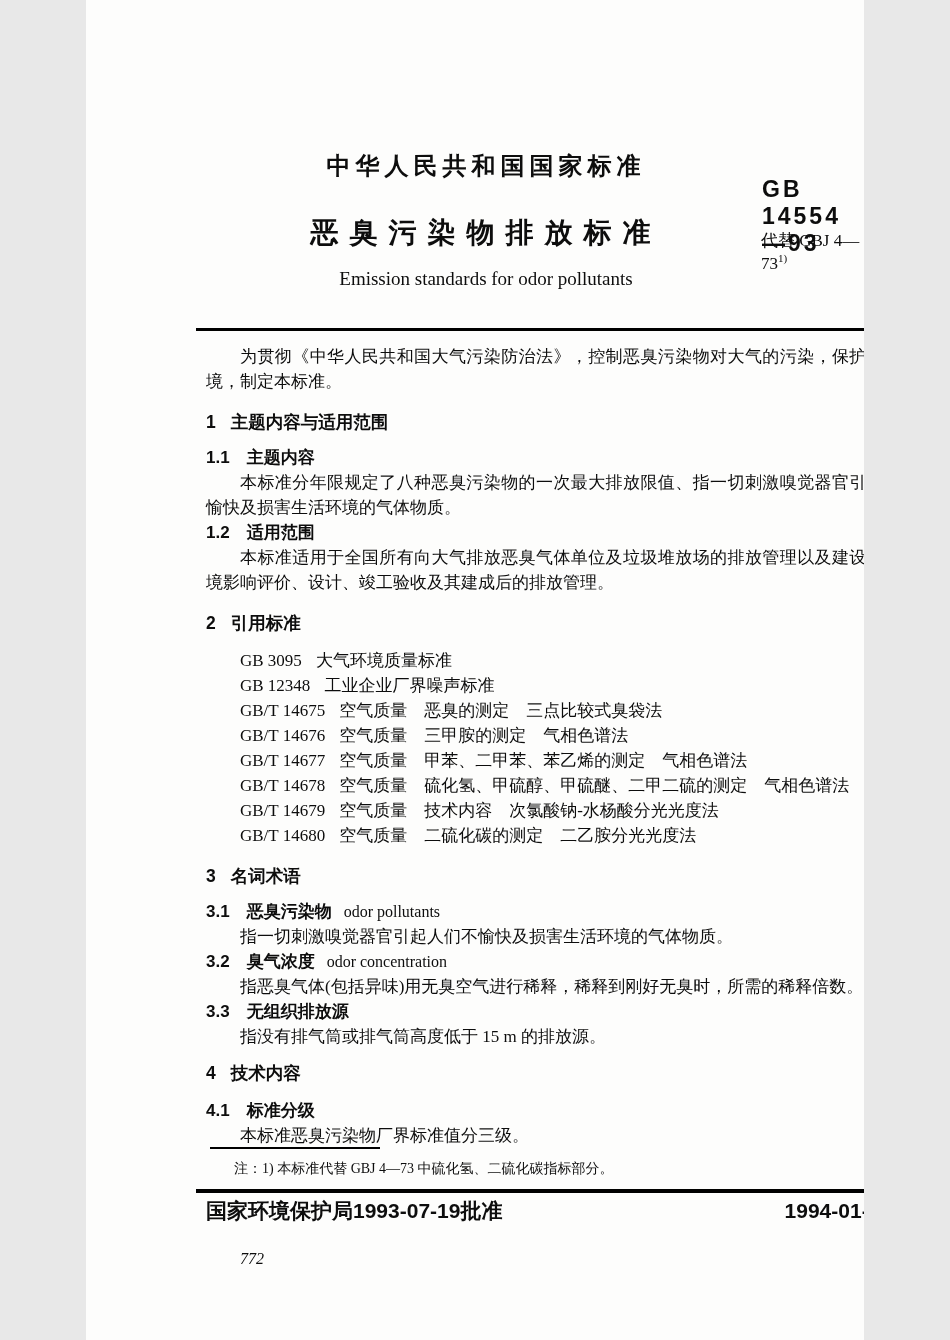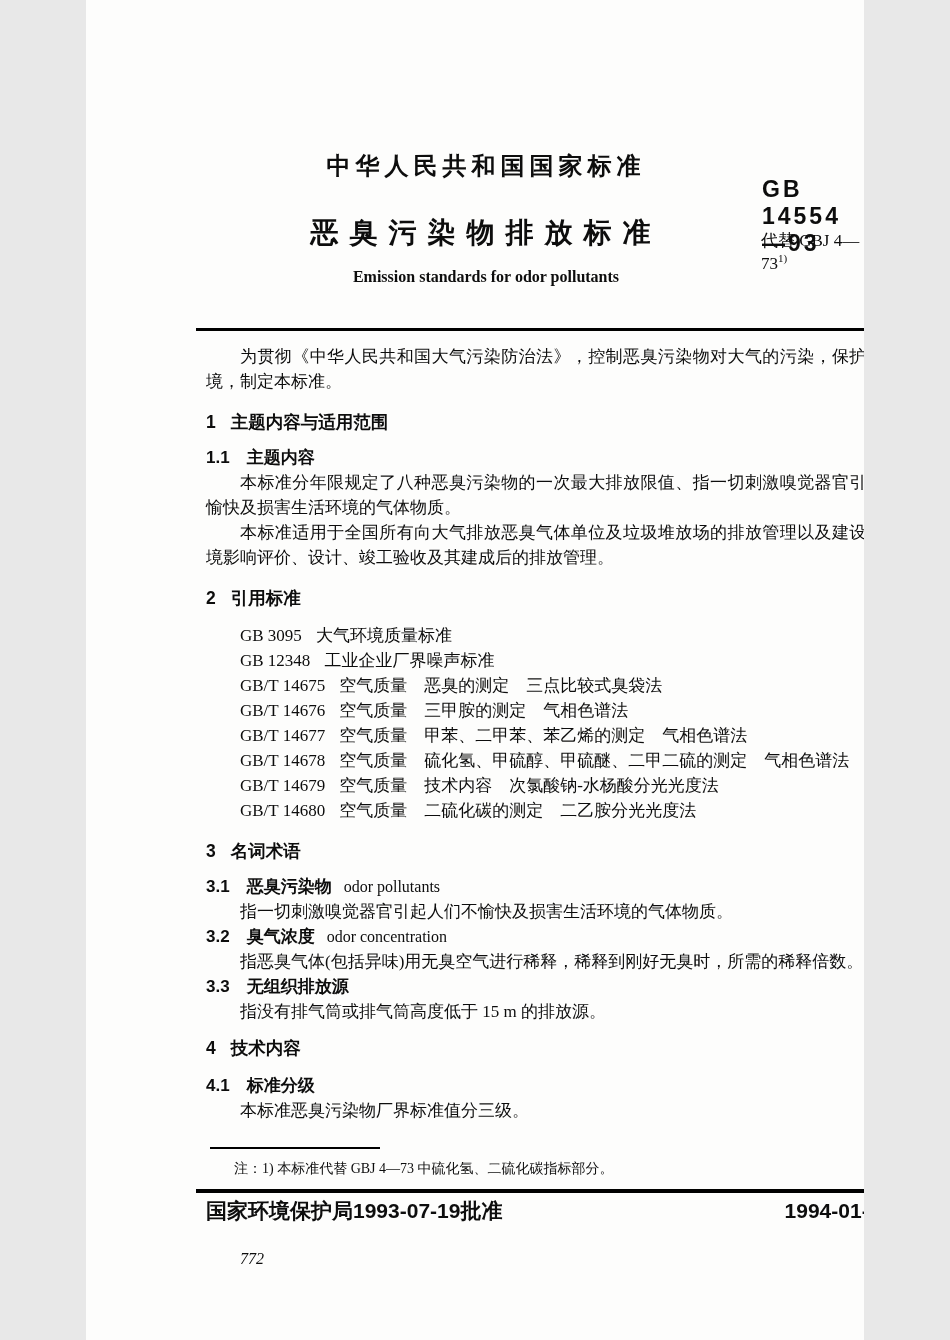--- a/index.html
+++ b/index.html
@@ -33,21 +33,21 @@
     white-space:nowrap;
   }
   .hdr-replaces {
     position:absolute; left:675px; top:229px;
     font-size:17px;
   }
   .hdr-replaces sup { font-size:11px; }
   .hdr-title-en {
     position:absolute; left:120px; top:268px; width:560px;
     text-align:center;
-    font-weight:bold; font-size:16px;
+    font-weight:normal; font-size:19px;
   }
   .rule-header {
     position:absolute; left:110px; top:328px; width:740px; height:3px;
     background:#000;
   }
   
   .content {
     position:absolute; left:120px; top:344px; width:730px;
     font-size:17px; line-height:25px;
     text-align:justify;
@@ -113,20 +113,21 @@
 
   <div class="content">
 
     <p class="para">为贯彻《中华人民共和国大气污染防治法》，控制恶臭污染物对大气的污染，保护和改善环境，制定本标准。</p>
 
     <div class="sec-h"><span class="num">1</span><span>主题内容与适用范围</span></div>
 
     <div class="sub-h"><span class="num">1.1</span><span>主题内容</span></div>
     <p class="para">本标准分年限规定了八种恶臭污染物的一次最大排放限值、指一切刺激嗅觉器官引起人们不愉快及损害生活环境的气体物质。</p>
 
+    <div class="sub-h"><span class="num">1.2</span><span>适用范围</span></div>
     <p class="para">本标准适用于全国所有向大气排放恶臭气体单位及垃圾堆放场的排放管理以及建设项目的环境影响评价、设计、竣工验收及其建成后的排放管理。</p>
 
     <div class="sec-h sec2"><span class="num">2</span><span>引用标准</span></div>
 
     <div class="refs">
       <div class="ref-row"><span class="ref-code">GB 3095</span><span class="ref-text">大气环境质量标准</span></div>
       <div class="ref-row"><span class="ref-code">GB 12348</span><span class="ref-text">工业企业厂界噪声标准</span></div>
       <div class="ref-row"><span class="ref-code">GB/T 14675</span><span class="ref-text">空气质量　恶臭的测定　三点比较式臭袋法</span></div>
       <div class="ref-row"><span class="ref-code">GB/T 14676</span><span class="ref-text">空气质量　三甲胺的测定　气相色谱法</span></div>
       <div class="ref-row"><span class="ref-code">GB/T 14677</span><span class="ref-text">空气质量　甲苯、二甲苯、苯乙烯的测定　气相色谱法</span></div>

